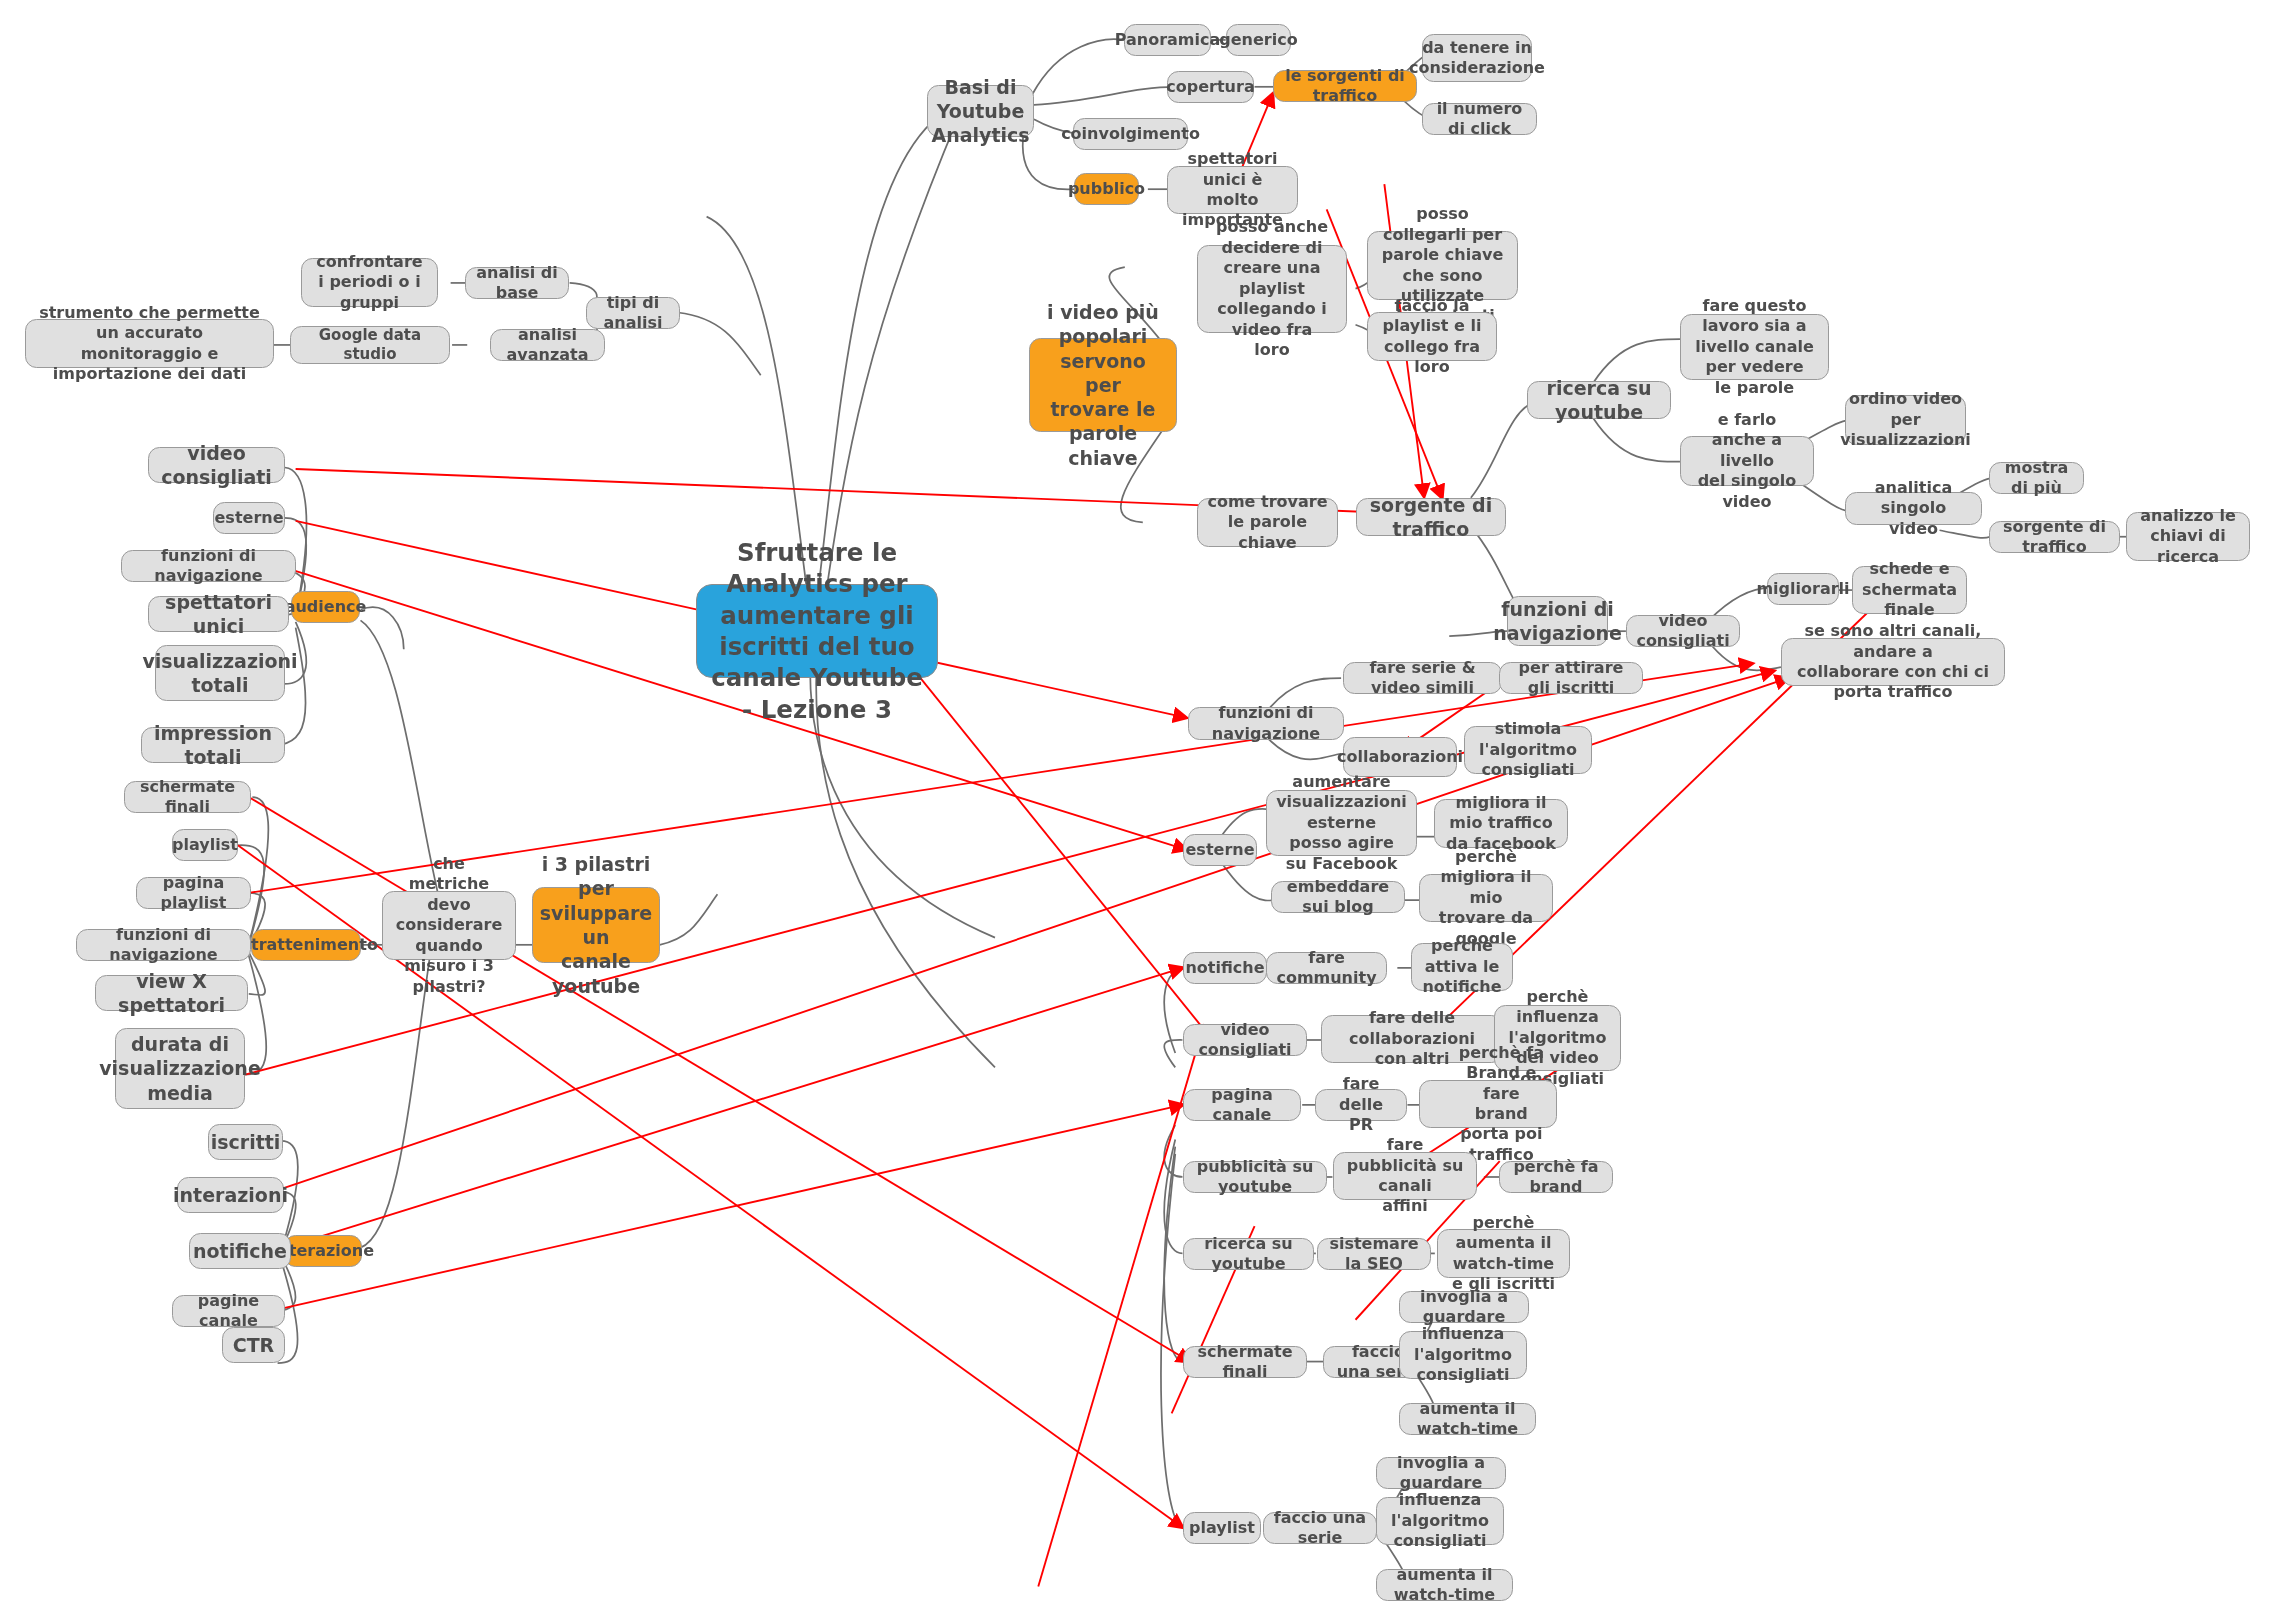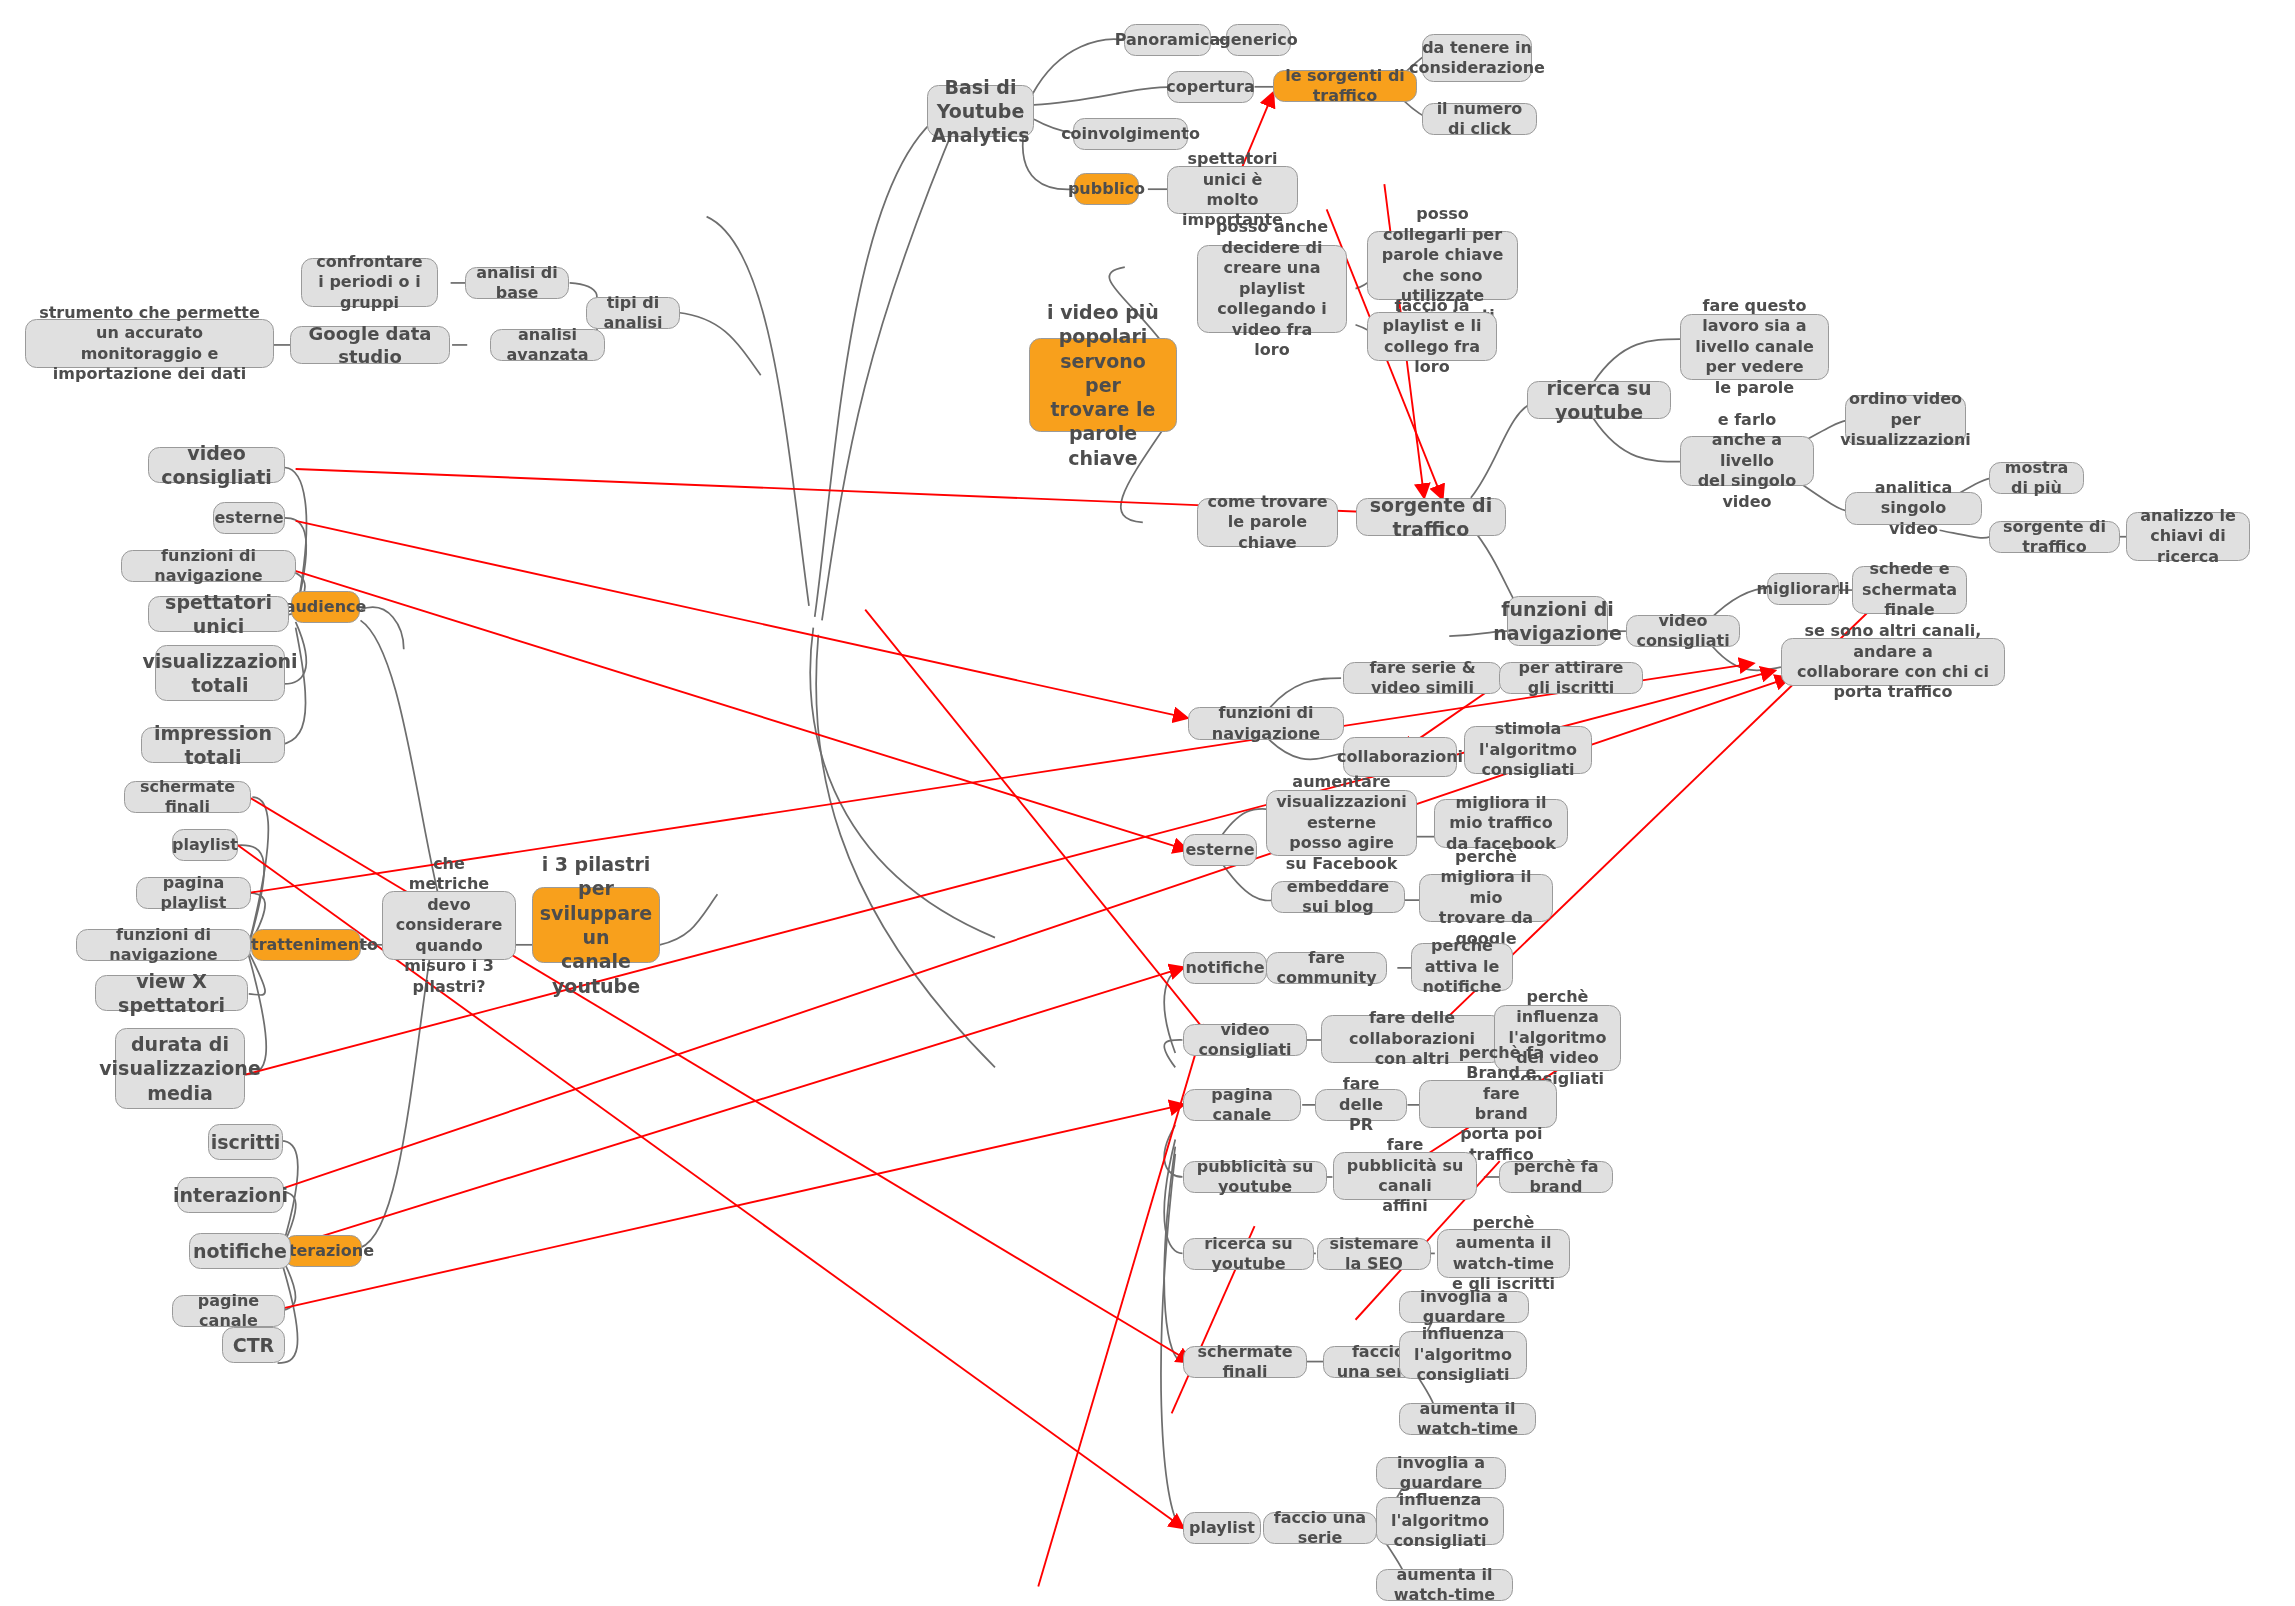--- a/index.html
+++ b/index.html
@@ -35,21 +35,21 @@
     font-weight: bold;
     line-height: 1.28;
     padding: 5px 9.4px;
     white-space: pre-line;
     z-index: 5;
   }
   .node.orange { background: #f8a01c; border-color: #9a9a9a; }
   .node.blue   { background: #29a3dc; border-color: #8c8c8c; border-radius: 16px; }
   .s-md  { font-size: 16px; }
   .s-lg  { font-size: 19px; }
-  .s-xl  { font-size: 18px; }
+  .s-xl  { font-size: 15px; }
   .s-xxl { font-size: 24.5px; }
 </style>
 </head>
 <body>
 
 <div id="canvas">
 
 <svg id="edges" viewBox="0 0 3183 2228">
   <defs>
     <marker id="rarrow" markerWidth="9" markerHeight="9" refX="7" refY="4.5" orient="auto">
@@ -183,20 +183,21 @@
     <path d="M1200,845 L1680,1440"></path>
     <path d="M2090,940 L1945,1040" marker-end="url(#rarrow)"></path>
     <path d="M2610,830 L1975,1442" marker-end="url(#rarrow)"></path>
     <path d="M1670,1420 L1440,2200"></path>
     <path d="M2178,1472 L1895,1655"></path>
     <path d="M2080,1610 L1880,1830"></path>
     <path d="M1740,1700 L1625,1960"></path>
   </g>
 </svg>
 
+<div class="node blue s-xxl" style="left:696px; top:584px; width:242px; height:94px;">Sfruttare le Analytics per aumentare gli iscritti del tuo canale Youtube - Lezione 3</div>
 
 <div class="node s-lg" style="left:927px; top:85px; width:107px; height:52px;">Basi di Youtube
 Analytics</div>
 <div class="node s-md" style="left:1124px; top:24px; width:87px; height:32px;">Panoramica</div>
 <div class="node s-md" style="left:1226px; top:24px; width:65px; height:32px;">generico</div>
 <div class="node s-md" style="left:1167px; top:71px; width:87px; height:32px;">copertura</div>
 <div class="node orange s-md" style="left:1273px; top:70px; width:144px; height:32px;">le sorgenti di traffico</div>
 <div class="node s-md" style="left:1422px; top:34px; width:110px; height:48px;">da tenere in
 considerazione</div>
 <div class="node s-md" style="left:1422px; top:103px; width:115px; height:32px;">il numero di click</div>

